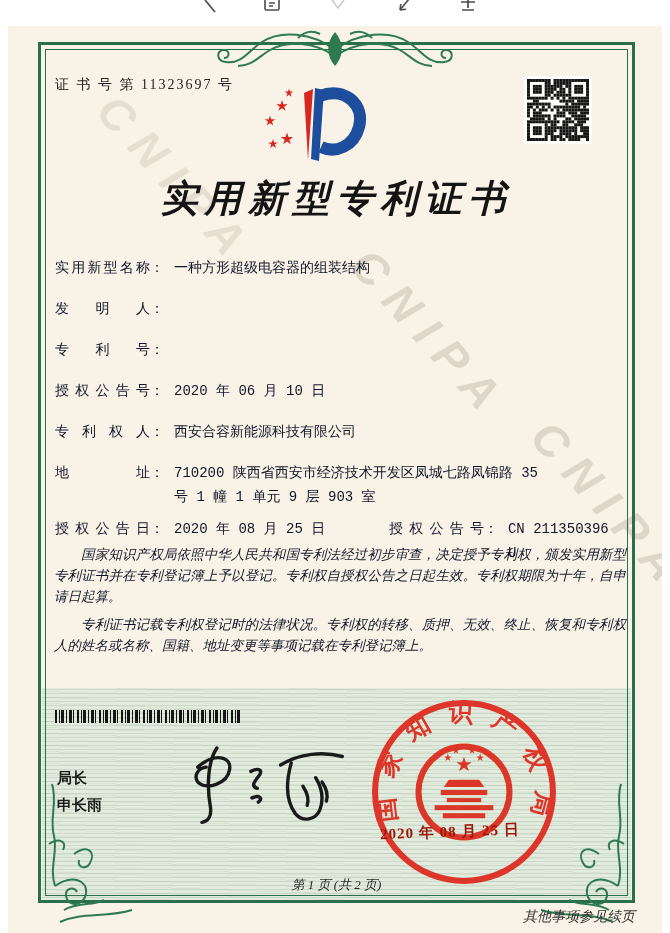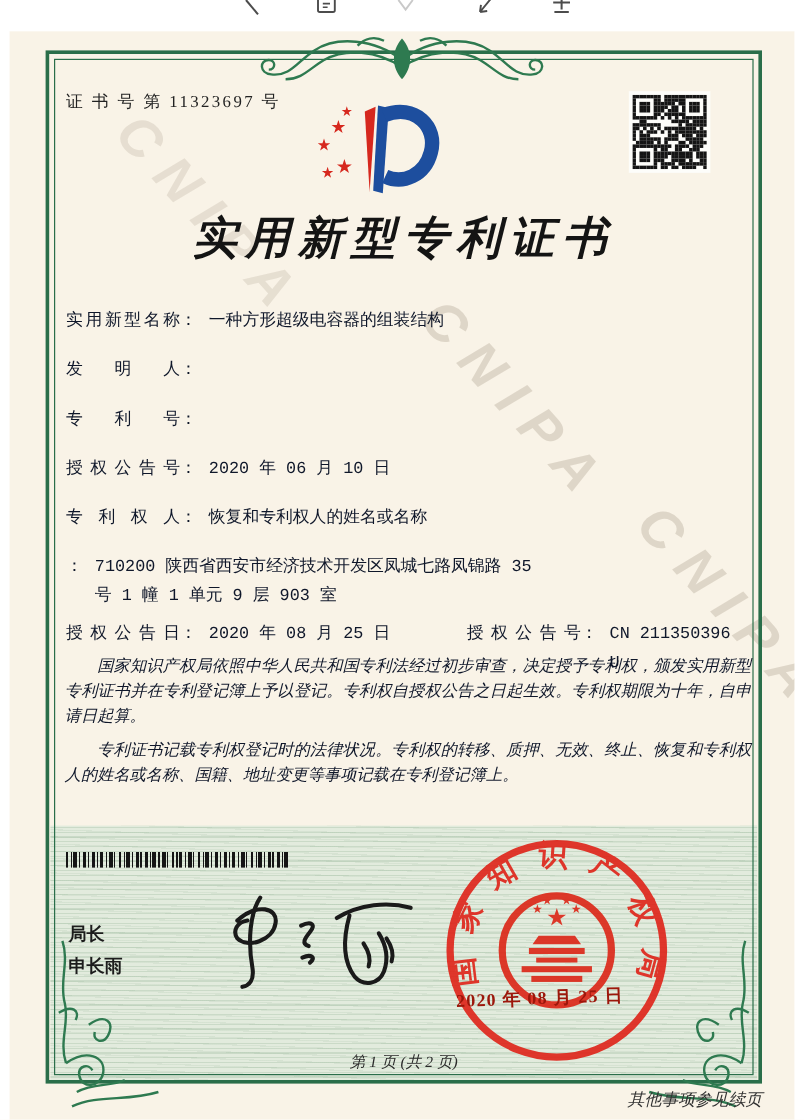--- a/index.html
+++ b/index.html
@@ -470,23 +470,24 @@
         <span class="f-colon">：</span>
     </div>
     <div class="f-row">
       <span class="f-label">授权公告号</span>
         <span class="f-colon">：</span>
       <span class="f-value">2020 年 06 月 10 日</span>
     </div>
     <div class="f-row">
       <span class="f-label">专利权人</span>
         <span class="f-colon">：</span>
-      <span class="f-value">恢复和专利权人的姓名或名称</span>
+      <span class="f-value">西安合容新能源科技有限公司</span>
     </div>
     <div class="f-row" style="margin-bottom:8px">
+      <span class="f-label">地址</span>
         <span class="f-colon">：</span>
       <span class="f-value">710200 陕西省西安市经济技术开发区凤城七路凤锦路 35
 号 1 幢 1 单元 9 层 903 室</span>
     </div>
     <div class="grant-row">
       <span class="grant-group first">
         <span class="f-label">授权公告日</span>
           <span class="f-colon">：</span>
         <span class="f-value">2020 年 08 月 25 日</span>
       </span>

